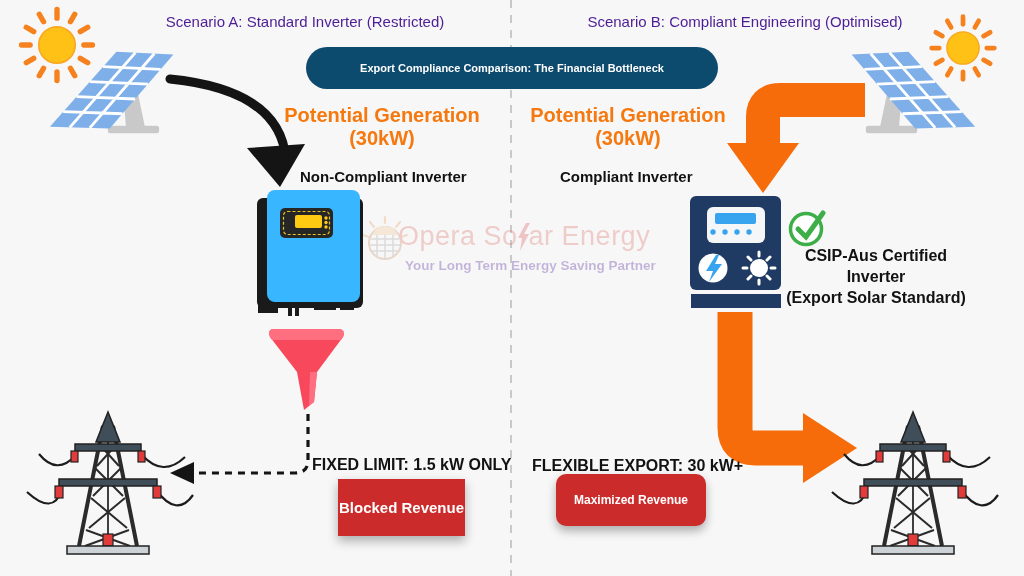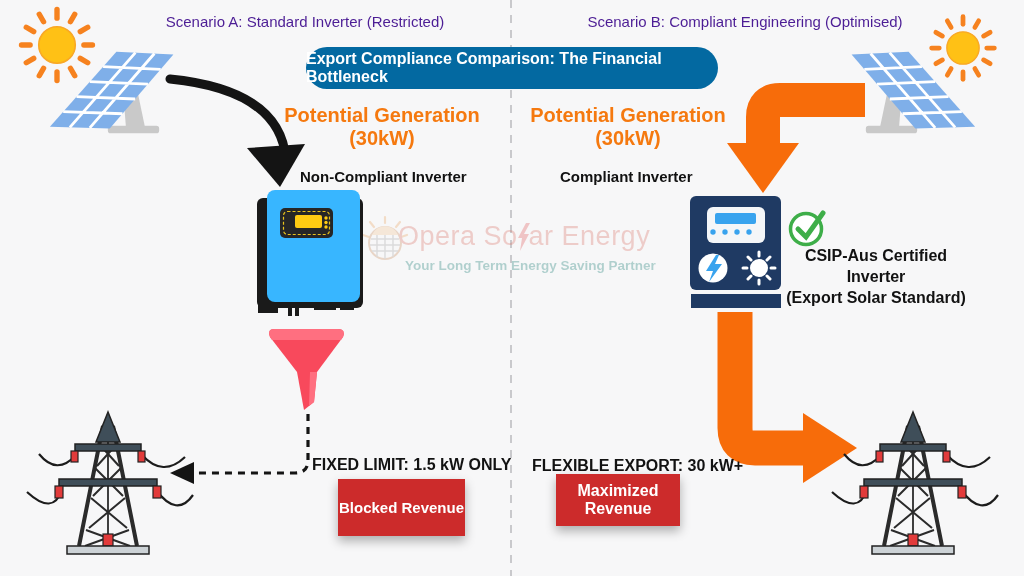--- a/index.html
+++ b/index.html
@@ -1,32 +1,32 @@
 <!DOCTYPE html>
 <html><head>
 <meta charset="utf-8">
 <style>
   html,body{margin:0;padding:0;}
   body{font-family:"Liberation Sans",sans-serif;background:#e9e9ea;}
   #stage{position:relative;width:1024px;height:576px;background:#F7F7F8;overflow:hidden;}
   .abs{position:absolute;}
   .hdr{font-size:15px;color:#4c1d95;text-align:center;}
-  .banner{background:#0369a1;color:#fff;font-weight:bold;font-size:16px;
+  .banner{background:#0c4a6e;color:#fff;font-weight:bold;font-size:11px;
           border-radius:22px;display:flex;align-items:center;justify-content:center;}
   .potential{color:#F5790F;font-weight:bold;font-size:20px;text-align:center;}
   .inv-label{color:#121212;font-weight:bold;font-size:15px;text-align:left;}
   .limit{color:#121212;font-weight:bold;font-size:16px;white-space:nowrap;}
   .badge{background:#CC2B2B;color:#fff;font-weight:bold;text-align:center;
          display:flex;align-items:center;justify-content:center;
          box-shadow:0 5px 10px rgba(0,0,0,.30);}
   .cert{color:#121212;font-weight:bold;font-size:16px;text-align:center;line-height:21px;}
   .divider{width:2px;background:repeating-linear-gradient(to bottom,#c9c9cc 0 8px,transparent 8px 15px);}
   .wm{opacity:.30;}
   .wm-brand{font-size:27px;letter-spacing:.5px;color:#D96A5E;white-space:nowrap;display:flex;align-items:center;}
-  .wm-tag{font-size:13.5px;font-weight:bold;color:#0f766e;text-align:center;white-space:nowrap;}
+  .wm-tag{font-size:13.5px;font-weight:bold;color:#4c1d95;text-align:center;white-space:nowrap;}
   svg{display:block;}
 </style>
 </head>
 <body>
 
 <div id="stage">
 
   <svg width="0" height="0" style="position:absolute">
     <defs>
       <symbol id="sym-sun" viewBox="0 0 80 80">
@@ -192,18 +192,18 @@
     <div>CSIP-Aus Certified Inverter</div>
     <div>(Export Solar Standard)</div>
   </div>
 
   <svg class="abs" style="left:695px;top:310px" width="180" height="200" viewBox="0 0 180 200">
     <path d="M40,2 V118 Q40,138 60,138 H112" stroke="#F76C0A" stroke-width="35" fill="none" stroke-linejoin="round"></path>
     <polygon points="108,103 108,173 162,138" fill="#F76C0A"></polygon>
   </svg>
 
   <div class="abs limit" style="left:532px;top:457px;">FLEXIBLE EXPORT: 30 kW+</div>
-  <div class="abs badge" style="left:556px;top:474px;width:124px;height:52px;font-size:16px;">Maximized Revenue</div>
+  <div class="abs badge" style="left:556px;top:474px;width:150px;height:52px;font-size:12px;border-radius:10px;">Maximized Revenue</div>
   <svg class="abs" style="left:830px;top:400px" width="170" height="160">
       <use href="#sym-tower"></use>
     </svg>
 
 </div>
 
 </body></html>

